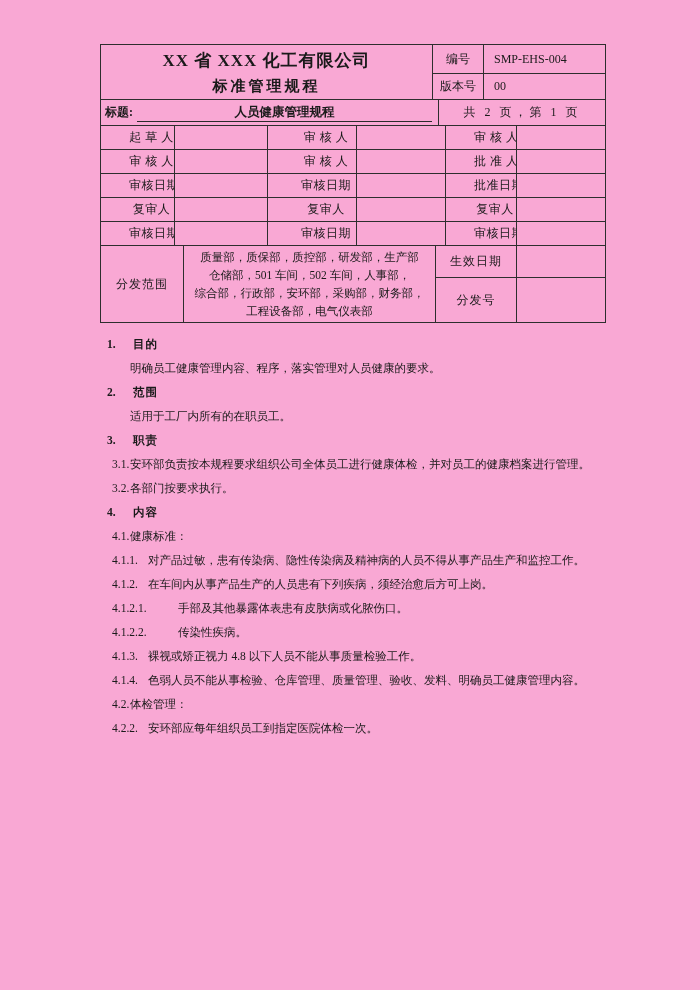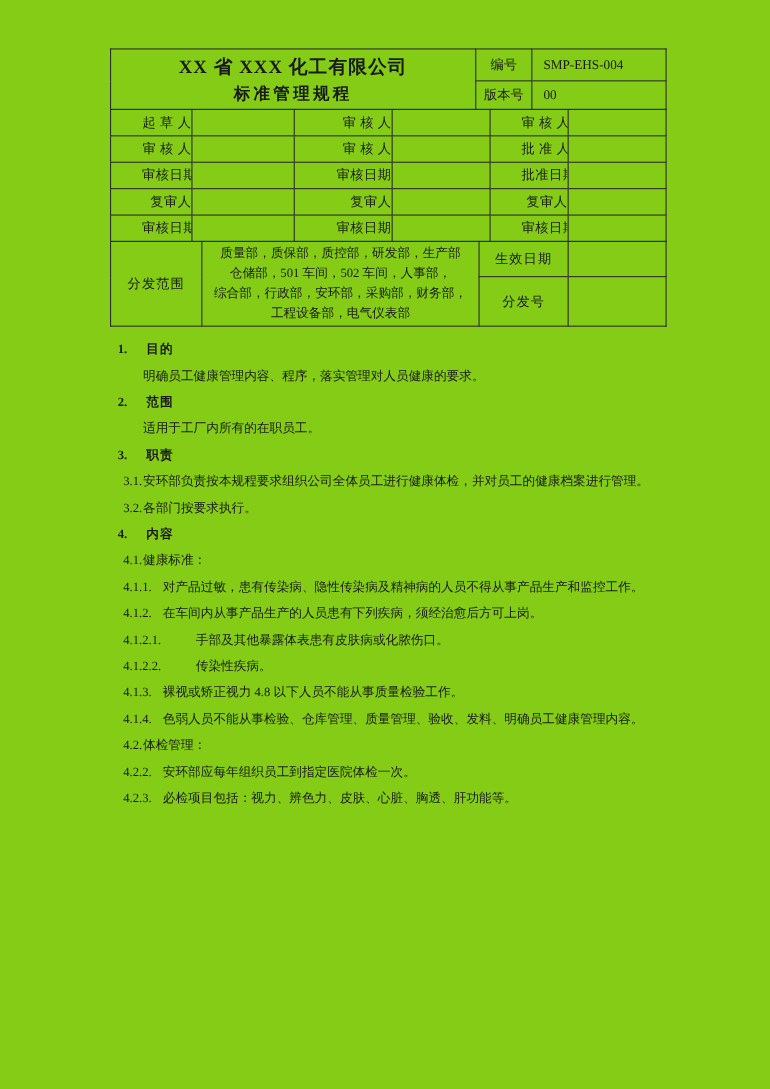--- a/index.html
+++ b/index.html
@@ -5,21 +5,21 @@
   * { margin:0; padding:0; box-sizing:border-box; }
   html,body { background:#ffffff; }
   body {
     font-family:"Liberation Serif","DejaVu Serif",serif;
     color:#1a1a1a;
     -webkit-font-smoothing:antialiased;
   }
   .page {
     position:relative;
     width:700px; height:990px;
-    background:#84cc16;
+    background:#f9a8d4;
     padding:44px 0 0 100px;
     overflow:hidden;
   }
   table { border-collapse:collapse; table-layout:fixed; width:505px; }
   td { border:1px solid #2e2e2e; overflow:hidden; vertical-align:middle; }
 
   
   .hdr tr.r1 { height:29px; }
   .hdr tr.r2 { height:26px; }
   .company-cell { text-align:center; }
@@ -37,21 +37,21 @@
   .title-underline {
     flex:1; text-align:center; font-weight:bold; font-size:12.5px;
     border-bottom:1px solid #2b2b2b; line-height:17px; margin:0 3px 0 4px;
     white-space:nowrap;
   }
   .pages-cell { text-align:center; font-size:12px; letter-spacing:3px; white-space:nowrap; }
 
   
   .sign { margin-top:-1px; }
   .sign tr { height:24px; }
-  .sign .lbl { font-size:12px; text-align:right; letter-spacing:0.5px; white-space:nowrap;padding-left:28px; }
+  .sign .lbl { font-size:12px; text-align:center; letter-spacing:0.5px; white-space:nowrap;padding-left:28px; }
 
   
   .dist { margin-top:-1px; }
   .dist tr.d1 { height:32px; }
   .dist tr.d2 { height:44px; }
   .dist-label { text-align:center; font-size:12px; letter-spacing:1px; }
   .dist-text { text-align:center; font-size:11.5px; line-height:18px; padding:2px 6px; }
   .dist-rlbl { text-align:center; font-size:12px; letter-spacing:1px; }
 
   
@@ -86,20 +86,37 @@
       <td class="hdr-lbl">编号</td>
       <td class="hdr-val">SMP-EHS-004</td>
     </tr>
     <tr class="r2">
       <td class="hdr-lbl">版本号</td>
       <td class="hdr-val">00</td>
     </tr>
   </tbody>
     </table>
 
+  <table class="ttl">
+    <colgroup>
+        <col style="width:338px">
+        <col style="width:167px">
+      </colgroup>
+    <tbody>
+        <tr>
+      <td class="title-cell">
+        <div class="title-flex">
+          <span class="title-label">标题:</span>
+          <span class="title-underline">人员健康管理规程</span>
+        </div>
+      </td>
+      <td class="pages-cell">共 2 页，第 1 页</td>
+    </tr>
+  </tbody>
+    </table>
 
   <table class="sign">
     <colgroup>
       <col style="width:74px">
         <col style="width:93px">
       <col style="width:89px">
         <col style="width:89px">
       <col style="width:71px">
         <col style="width:89px">
     </colgroup>
@@ -184,16 +201,15 @@
     <div class="bi lv-h"><span class="num">4.</span><span class="txt">内容</span></div>
     <div class="bi lv-2"><span class="num">4.1.</span><span class="txt">健康标准：</span></div>
     <div class="bi lv-3"><span class="num">4.1.1.</span><span class="txt">对产品过敏，患有传染病、隐性传染病及精神病的人员不得从事产品生产和监控工作。</span></div>
     <div class="bi lv-3"><span class="num">4.1.2.</span><span class="txt">在车间内从事产品生产的人员患有下列疾病，须经治愈后方可上岗。</span></div>
     <div class="bi lv-4"><span class="num">4.1.2.1.</span><span class="txt">手部及其他暴露体表患有皮肤病或化脓伤口。</span></div>
     <div class="bi lv-4"><span class="num">4.1.2.2.</span><span class="txt">传染性疾病。</span></div>
     <div class="bi lv-3"><span class="num">4.1.3.</span><span class="txt">裸视或矫正视力 4.8 以下人员不能从事质量检验工作。</span></div>
     <div class="bi lv-3"><span class="num">4.1.4.</span><span class="txt">色弱人员不能从事检验、仓库管理、质量管理、验收、发料、明确员工健康管理内容。</span></div>
     <div class="bi lv-2"><span class="num">4.2.</span><span class="txt">体检管理：</span></div>
     <div class="bi lv-3"><span class="num">4.2.2.</span><span class="txt">安环部应每年组织员工到指定医院体检一次。</span></div>
-    <div class="bi lv-3"><span class="num">4.2.3.</span><span class="txt">必检项目包括：视力、辨色力、皮肤、心脏、胸透、肝功能等。</span></div>
   </div>
 
 </div>
 
 </body></html>

